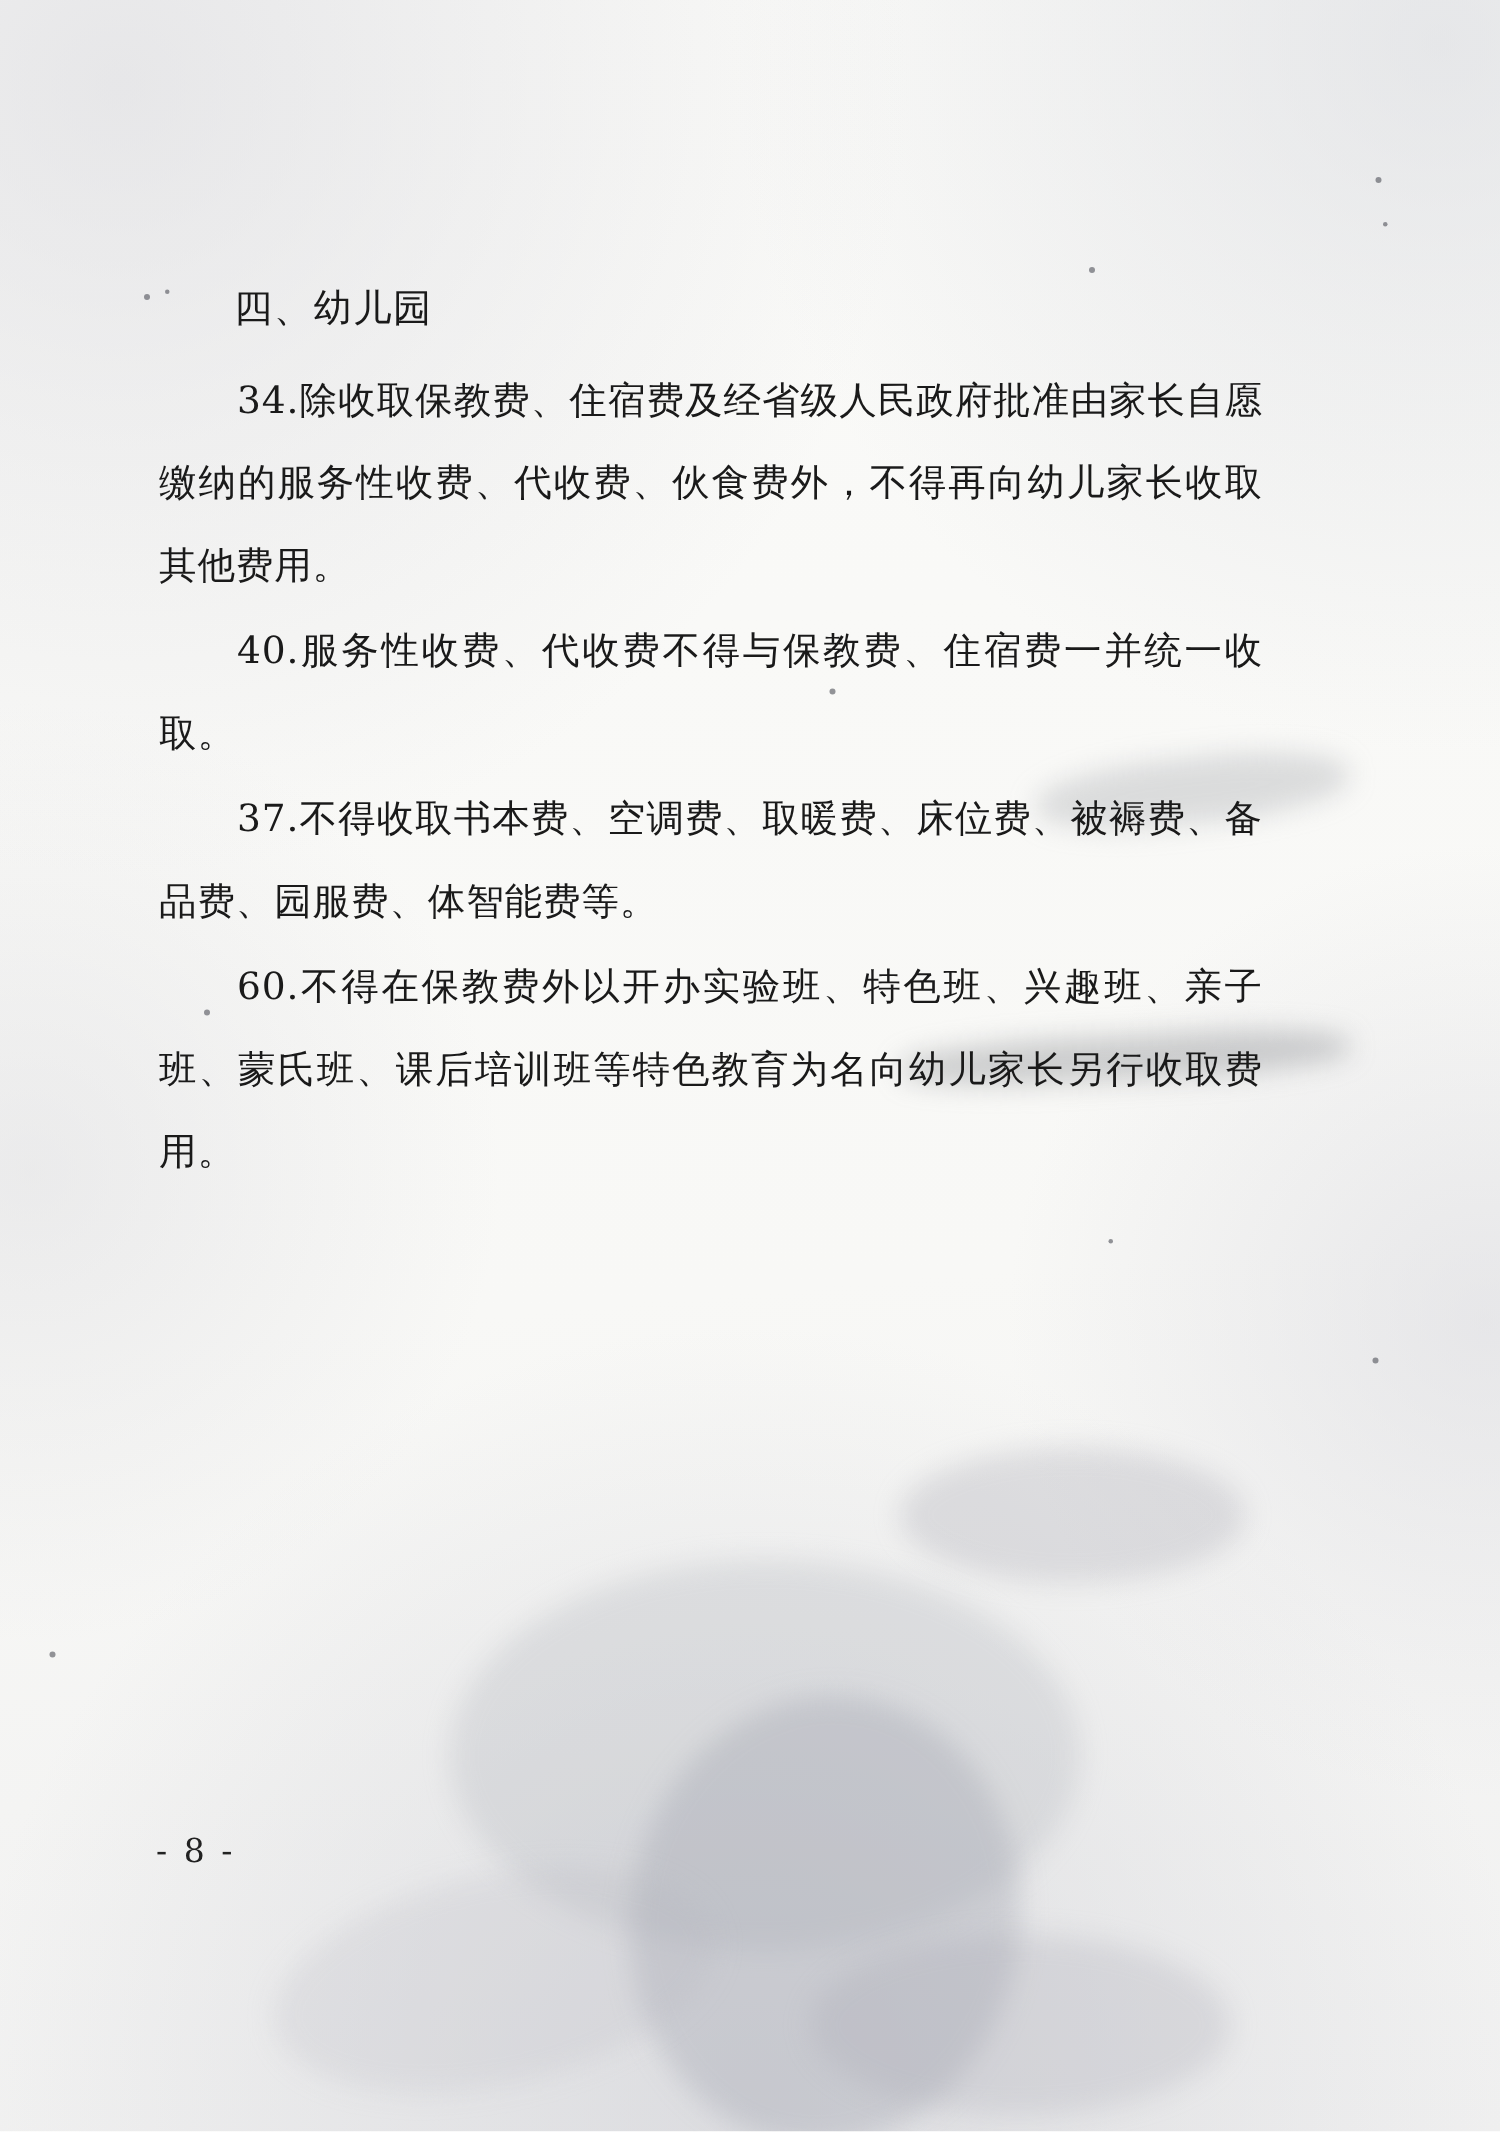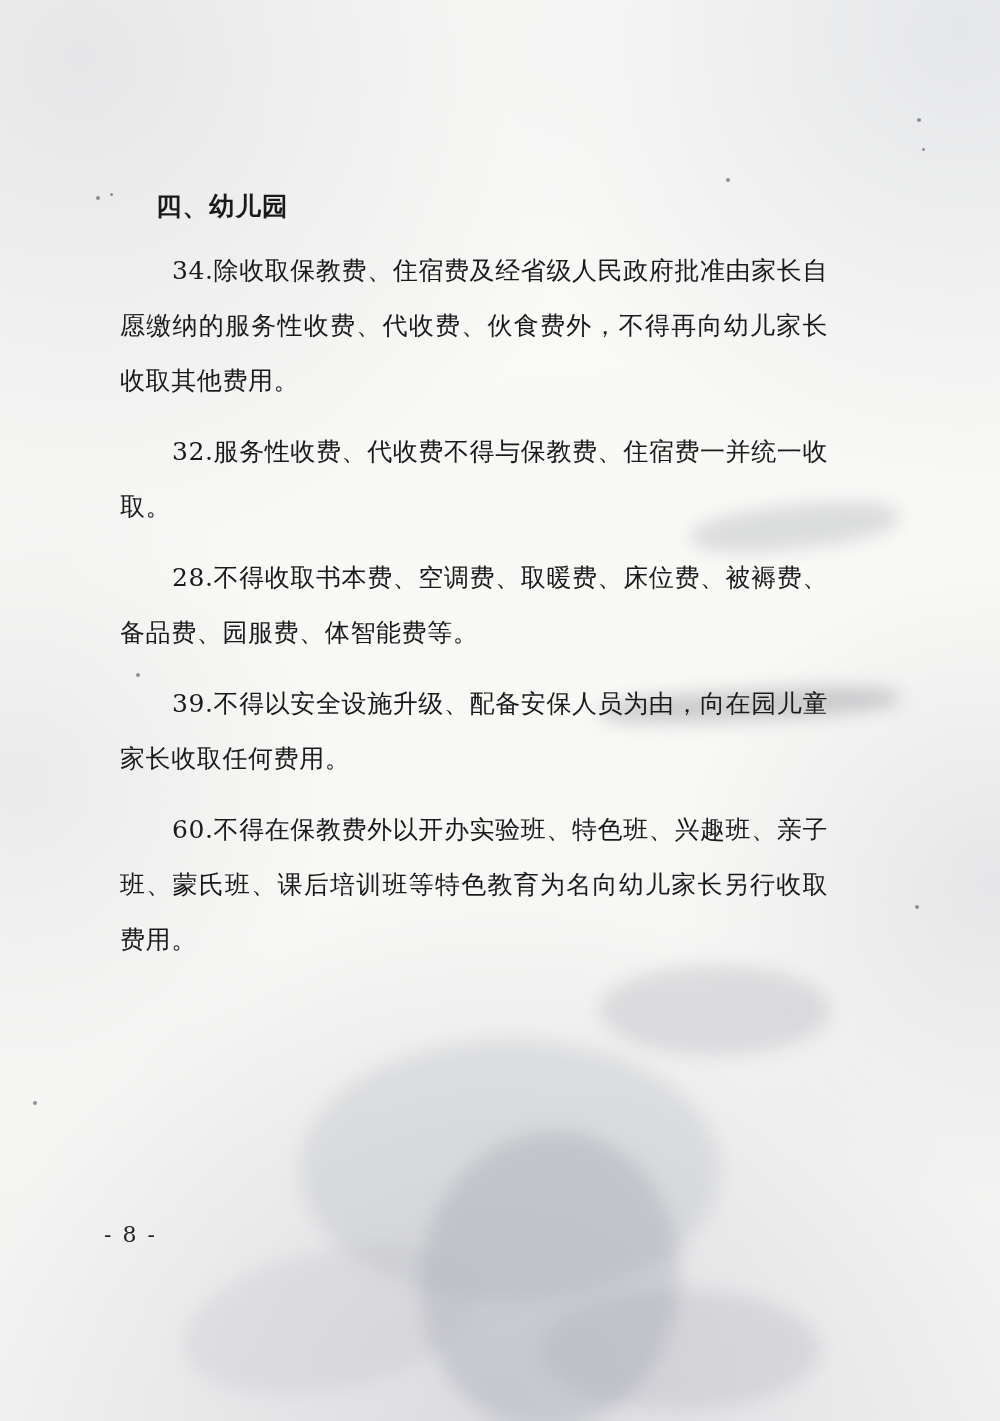--- a/index.html
+++ b/index.html
@@ -53,30 +53,30 @@
 
   
   .content {
     position: absolute;
     left: 104px;
     top: 186px;
     width: 740px;
   }
   .heading {
     font-size: 25.5px;
-    font-weight: bold;
+    font-weight: normal;
     letter-spacing: 1px;
     margin: 0 0 12px 0;
     text-indent: 52px;
     line-height: 1.6;
   }
   .para {
     font-size: 25px;
     line-height: 55px;
-    margin: 16px;
+    margin: 2px;
     text-indent: 52px;
     letter-spacing: 0.6px;
     text-align: justify;
   }
   .footer {
     position: absolute;
     left: 104px;
     top: 1222px;
     font-size: 22px;
     letter-spacing: 2px;
@@ -106,21 +106,20 @@
   <div class="speck" style="left:553px; top:459px; width:4px;  height:4px;"></div>
   <div class="speck" style="left:136px; top:673px; width:4px;  height:4px;"></div>
   <div class="speck" style="left:739px; top:826px; width:3px;  height:3px;"></div>
   <div class="speck" style="left:915px; top:905px; width:4px;  height:4px;"></div>
   <div class="speck" style="left:33px;  top:1101px; width:4px; height:4px;"></div>
 
   <div class="content">
     <h2 class="heading">四、幼儿园</h2>
 
     <p class="para">34.除收取保教费、住宿费及经省级人民政府批准由家长自愿缴纳的服务性收费、代收费、伙食费外，不得再向幼儿家长收取其他费用。</p>
-    <p class="para">32.服务性收费、代收费不得与保教费、住宿费一并统一收取。</p>
-    <p class="para">28.不得收取书本费、空调费、取暖费、床位费、被褥费、备品费、园服费、体智能费等。</p>
-    <p class="para">39.不得以安全设施升级、配备安保人员为由，向在园儿童家长收取任何费用。</p>
+    <p class="para">40.服务性收费、代收费不得与保教费、住宿费一并统一收取。</p>
+    <p class="para">37.不得收取书本费、空调费、取暖费、床位费、被褥费、备品费、园服费、体智能费等。</p>
     <p class="para">60.不得在保教费外以开办实验班、特色班、兴趣班、亲子班、蒙氏班、课后培训班等特色教育为名向幼儿家长另行收取费用。</p>
   </div>
 
   <div class="footer">- 8 -</div>
 
 </div>
 
 </body></html>

